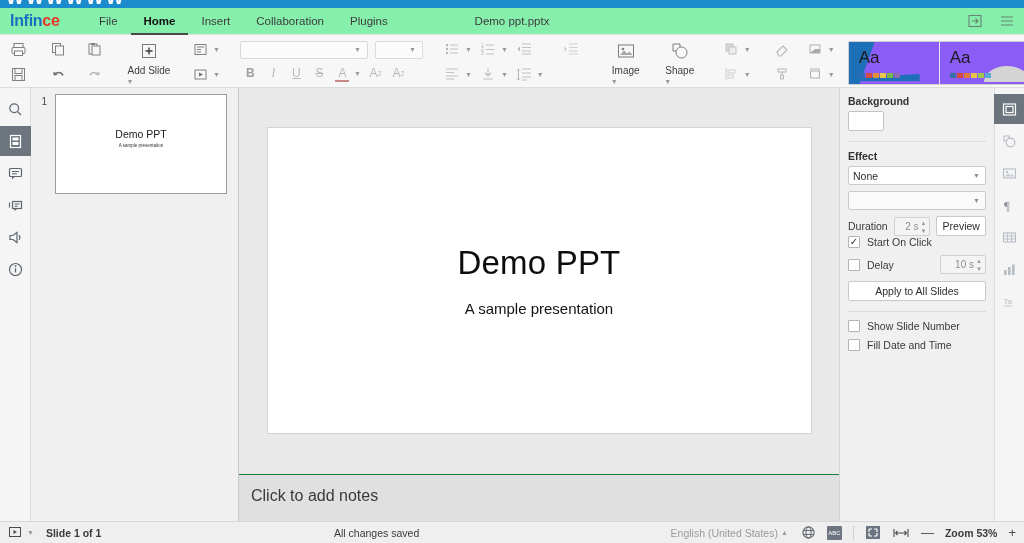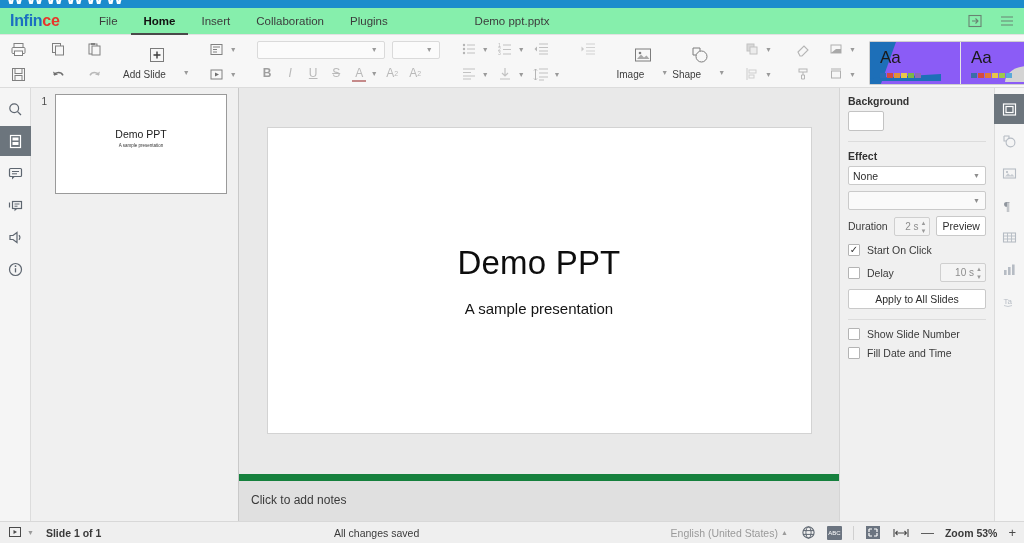--- a/index.html
+++ b/index.html
@@ -64,21 +64,21 @@
     color: #7a7a7a; cursor: default;
   }
   .tbtn svg { display: block; }
   .caret { font-size: 7px; color: #9a9a9a; margin-left: -1px; margin-right: 2px; }
 
   .bigbtn {
     display: flex; flex-direction: column; align-items: center; justify-content: center;
     min-width: 52px; height: 48px; gap: 2px; color: #4a4a4a;
   }
   .bigbtn .glyph { height: 24px; display: flex; align-items: center; justify-content: center; }
-  .bigbtn .lbl { font-size: 10px; color: #3d3d3d; white-space: nowrap; display: flex; gap: 18px;}
+  .bigbtn .lbl { font-size: 10px; color: #3d3d3d; white-space: nowrap; display: flex; gap: 2px; flex-direction: column;}
 
   .fontbox {
     width: 128px; height: 18px; background: #fbfbfb; border: 1px solid #dadada;
     border-radius: 2px; display: flex; align-items: center; justify-content: flex-end;
     padding-right: 4px; font-size: 10px; color: #999;
   }
   .sizebox {
     width: 48px; height: 18px; background: #fbfbfb; border: 1px solid #dadada;
     border-radius: 2px; display: flex; align-items: center; justify-content: flex-end;
     padding-right: 4px; font-size: 10px; color: #999; margin-left: 4px;
@@ -166,43 +166,43 @@
   .slide .s-title {
     position: absolute; left: 0; right: 0; top: 116px; text-align: center;
     font-size: 33px; color: #0d0d0d; letter-spacing: 0.2px;
   }
   .slide .s-sub {
     position: absolute; left: 0; right: 0; top: 172px; text-align: center;
     font-size: 15px; color: #141414;
   }
   .notes {
     position: absolute; left: 0; right: 0; bottom: 0; height: 47px;
-    background: #e0e0e0; border-top: 7px solid #15803d;
-    font-size: 12px; color: #3a3a3a; padding: 12px 0 0 12px;
+    background: #e0e0e0; border-top: 1px solid #15803d;
+    font-size: 16px; color: #3a3a3a; padding: 12px 0 0 12px;
   }
 
   
   .rightpanel {
     position: absolute; top: 88px; right: 30px; width: 155px; bottom: 22px;
     background: #f0f0f0; border-left: 1px solid #d5d5d5;
     padding: 7px 8px 0 8px;
   }
   .sec-label { font-size: 10.5px; font-weight: bold; color: #333; margin-bottom: 4px; }
   .select {
     width: 100%; height: 19px; background: #fff; border: 1px solid #cacaca; border-radius: 2px;
     font-size: 10.5px; color: #2d2d2d; display: flex; align-items: center;
     padding: 0 4px; position: relative; margin-bottom: 6px;
   }
   .select .cv { position: absolute; right: 5px; font-size: 7px; color: #8d8d8d; }
   .select.empty { color: #bdbdbd; background: #fafafa; }
   .colorswatch {
     width: 36px; height: 20px; background: #fff; border: 1px solid #c3c3c3; border-radius: 2px;
   }
   .divider { height: 1px; background: #dcdcdc; margin: 10px 0 8px 0; }
-  .row { display: flex; align-items: center; gap: 6px; margin-bottom: 8px; }
+  .row { display: flex; align-items: center; gap: 6px; margin-bottom: 0; }
   .mini-label { font-size: 10.5px; color: #3a3a3a; }
   .spinner {
     width: 46px; height: 19px; background: #f4f4f4; border: 1px solid #cfcfcf; border-radius: 2px;
     font-size: 10px; color: #8c8c8c; display: flex; align-items: center; justify-content: flex-end;
     padding-right: 11px; position: relative;
   }
   .spinner .arrows {
     position: absolute; right: 3px; top: 1px; display: flex; flex-direction: column;
     font-size: 6px; line-height: 8px; color: #9a9a9a;
   }

